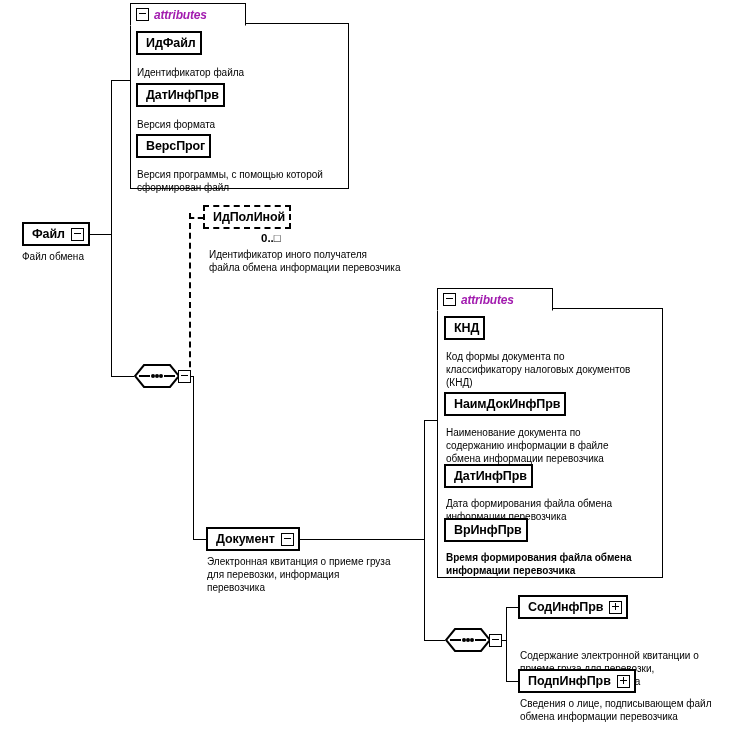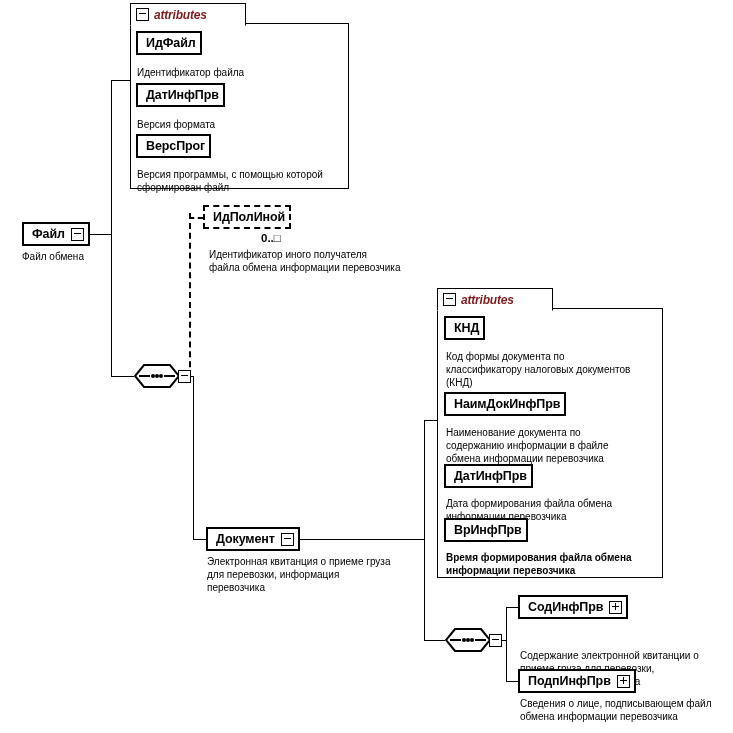--- a/index.html
+++ b/index.html
@@ -62,21 +62,21 @@
     background: #ffffff;
     display: flex;
     align-items: center;
     padding: 0 7px 0 5px;
     z-index: 3;
   }
   .attrbox .ahead .atitle {
     font-style: italic;
     font-weight: bold;
     font-size: 12px;
-    color: #7f1d1d;
+    color: #a21caf;
     margin-left: 5px;
     letter-spacing: -0.2px;
   }
   
   .attrbox .atoprule {
     position: absolute;
     top: 20px;
     height: 1px;
     background: #000000;
     z-index: 2;

